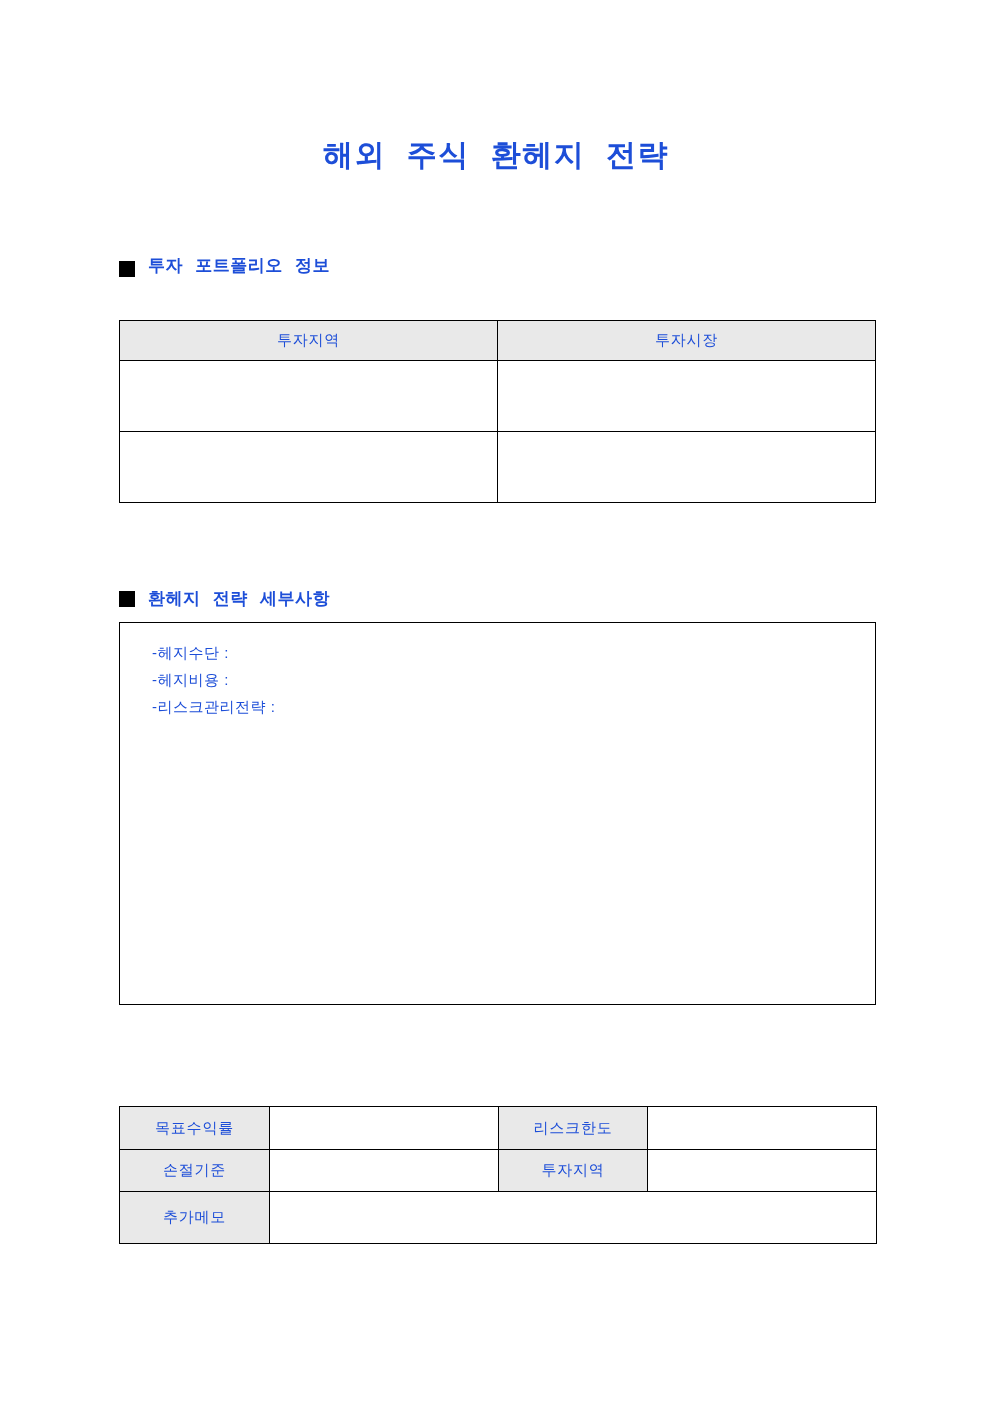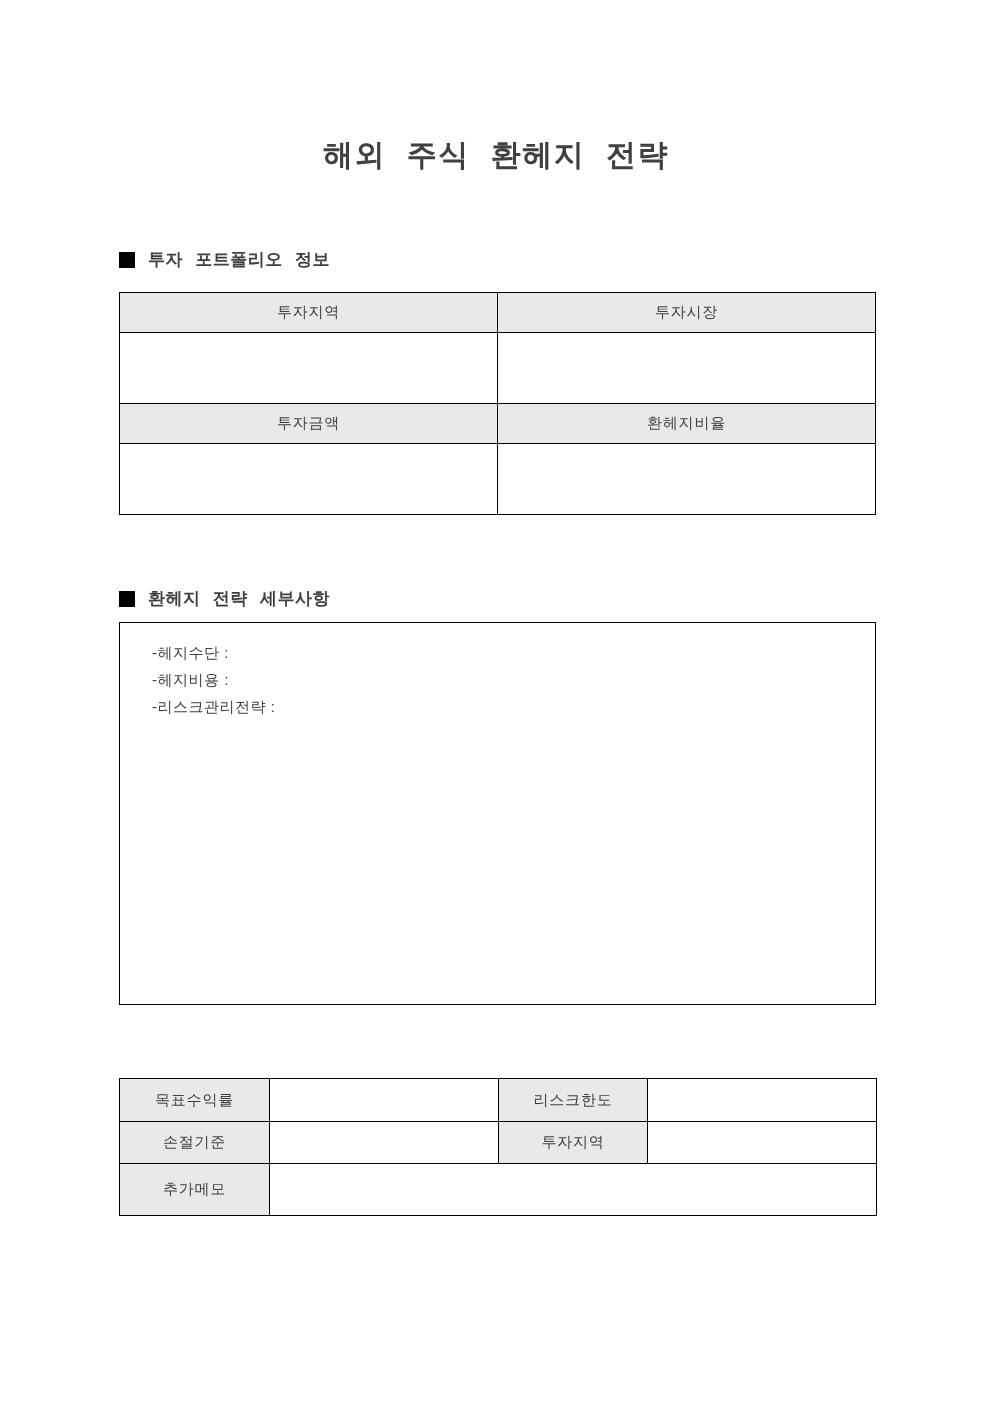--- a/index.html
+++ b/index.html
@@ -3,21 +3,21 @@
 <meta charset="utf-8">
 <style>
   * { margin: 0; padding: 0; box-sizing: border-box; }
   html, body { background: #ffffff; }
   .page {
     position: relative;
     width: 992px;
     height: 1403px;
     margin: 0 auto;
     background: #ffffff;
-    color: #404040;
+    color: #1d4ed8;
     font-family: "Liberation Sans", "DejaVu Sans", sans-serif;
     overflow: hidden;
     border-radius: 12px;
   }
   .doc-title {
     position: absolute;
     top: 135px;
     left: 0;
     width: 100%;
     text-align: center;
@@ -31,35 +31,36 @@
     position: absolute;
     left: 119px;
     display: flex;
     align-items: center;
     gap: 13px;
     font-size: 17px;
     font-weight: bold;
     letter-spacing: 0.5px;
     word-spacing: 7px;
   }
-  .section-header.first  { top: 248px; }
+  .section-header.first  { top: 254px; align-items: flex-end; }
   .section-header.second { top: 587px; }
   .sq-bullet {
     display: inline-block;
     width: 16px;
     height: 16px;
     background: #000000;
     flex: 0 0 auto;
   }
   table.doc-table {
     position: absolute;
     left: 119px;
     border-collapse: collapse;
     table-layout: fixed;
     width: 757px;
+    margin-top: 28px;
   }
   table.doc-table td {
     border: 1.5px solid #000000;
     font-size: 15px;
     letter-spacing: 0.8px;
     vertical-align: middle;
   }
   .portfolio-table { top: 292px; }
   .portfolio-table td.hdr {
     background: #e9e9e9;
@@ -113,24 +114,20 @@
     <tbody>
       <tr>
         <td class="hdr">투자지역</td>
         <td class="hdr">투자시장</td>
       </tr>
       <tr>
         <td class="val"></td>
         <td class="val"></td>
       </tr>
       <tr>
-        <td class="hdr">투자금액</td>
-        <td class="hdr">환헤지비율</td>
-      </tr>
-      <tr>
         <td class="val"></td>
         <td class="val"></td>
       </tr>
     </tbody>
   </table>
 
   <div class="section-header second">
     <span class="sq-bullet"></span>
     <span>환헤지 전략 세부사항</span>
   </div>

